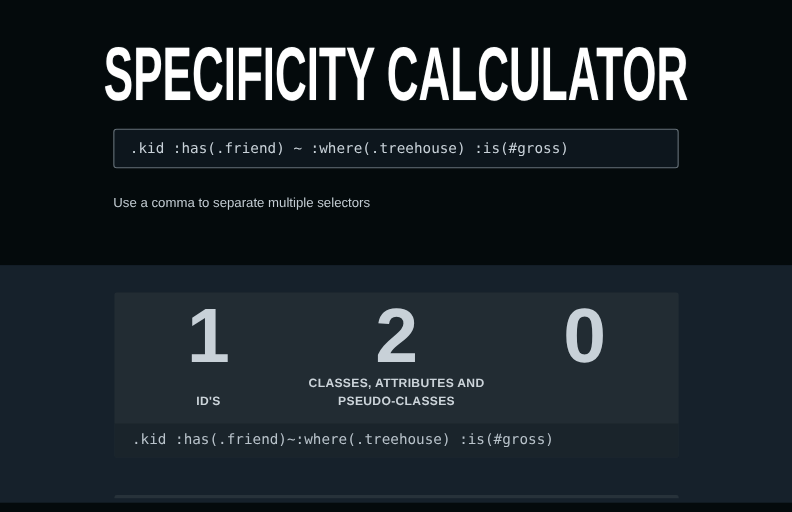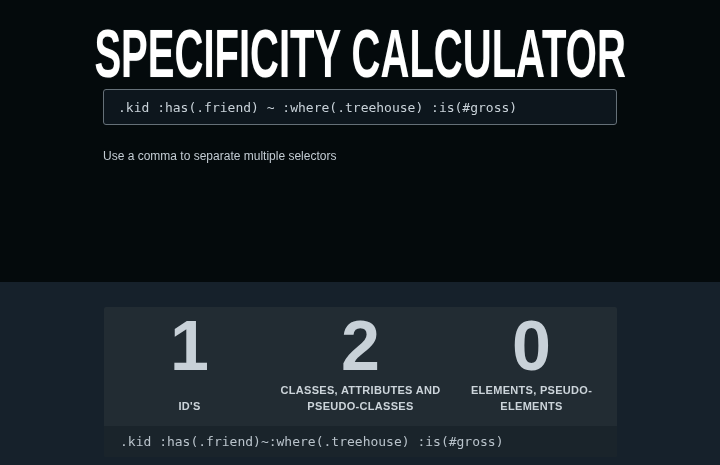--- a/index.html
+++ b/index.html
@@ -1,30 +1,30 @@
 <!DOCTYPE html>
 <html><head>
 <meta charset="utf-8">
 <style>
   * { margin:0; padding:0; box-sizing:border-box; }
   html,body { width:720px; height:465px; overflow:hidden; }
   body { background:#040a0c; font-family:"Liberation Sans", sans-serif; }
 
   
-  .hero { height:282px; background:#040a0c; padding-top:19px; }
+  .hero { height:241px; background:#040a0c; padding-top:33px; }
   .title-wrap { display:flex; justify-content:center; }
   .page-title {
     font-size:69px; line-height:1; font-weight:bold; color:#ffffff;
     white-space:nowrap; transform:scaleX(0.58); transform-origin:50% 50%;
     text-shadow:0 0 2px rgba(140,150,155,0.35);
   }
   .form-area { width:514px; margin:0 auto; }
   .selectors-label { display:block; margin-top:26px; font-size:15px; font-weight:bold; color:#ffffff; }
   .selector-input {
-    margin-top:1px; width:514px; height:36px; display:block;
+    margin-top:15px; width:514px; height:36px; display:block;
     background:#0d161d; border:1.5px solid #657078; border-radius:3px;
     color:#c9d2d9; font-family:"DejaVu Sans Mono", monospace; font-size:13px;
     padding:0 14px; outline:none;
   }
   .helper-text { margin-top:24px; font-size:12px; color:#c3ccd3; }
 
   
   .results-section { position:relative; height:216px; background:#16212b; }
   .result-card {
     position:absolute; left:104px; top:25px; width:513px;
@@ -77,21 +77,20 @@
       <div class="stat">
         <div class="stat-value">1</div>
         <div class="stat-label">ID'S</div>
       </div>
       <div class="stat">
         <div class="stat-value">2</div>
         <div class="stat-label">CLASSES, ATTRIBUTES AND PSEUDO-CLASSES</div>
       </div>
       <div class="stat">
         <div class="stat-value">0</div>
-        <div class="stat-label">ELEMENTS, PSEUDO-ELEMENTS</div>
       </div>
     </div>
     <div class="code-row">
       <span>.kid :has(.friend)~:where(.treehouse) :is(#gross)</span>
     </div>
   </div>
   <div class="next-card-edge"></div>
 </div>
 
 </body></html>

